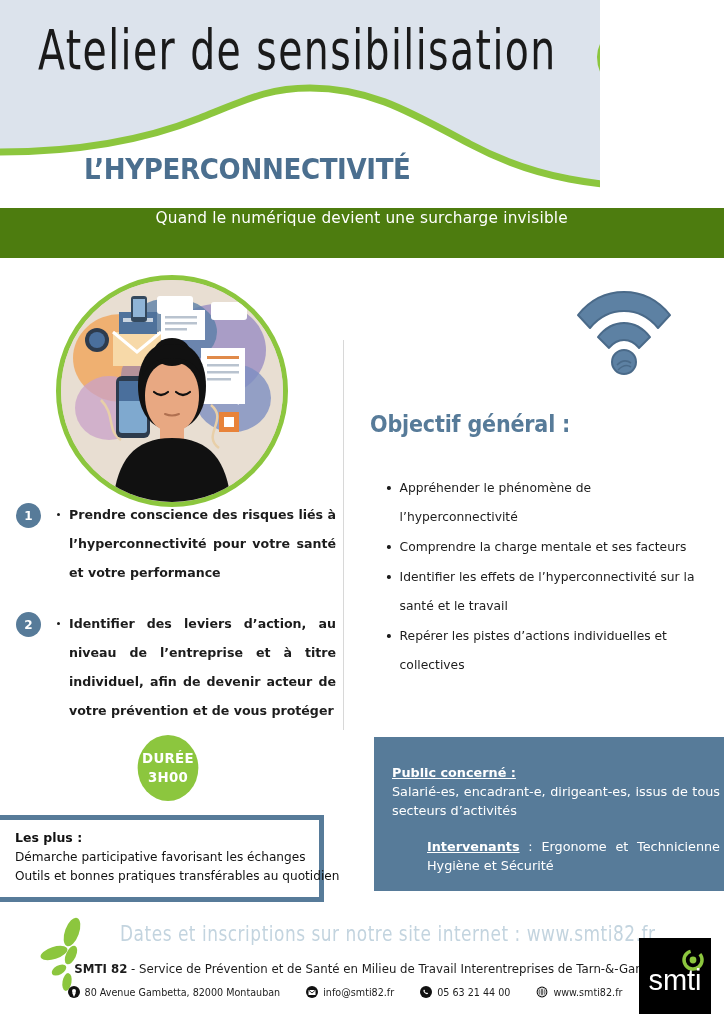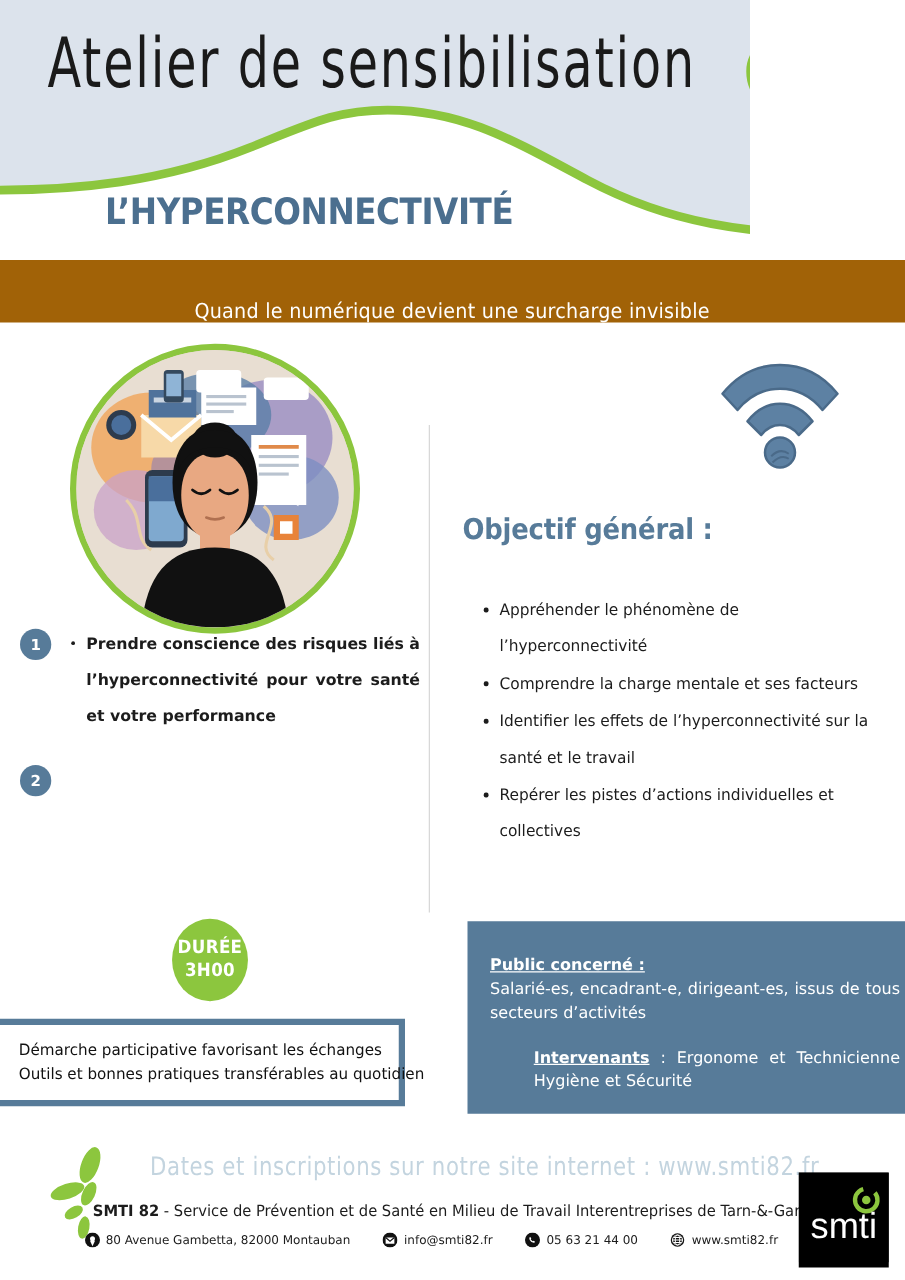--- a/index.html
+++ b/index.html
@@ -85,23 +85,23 @@
     transform-origin: left center;
   }
 
   
   .subtitle-bar {
     position: absolute;
     left: 0;
     top: 208px;
     width: 724px;
     height: 50px;
-    background: #a16207;
+    background: #4d7c0f;
     display: flex;
-    align-items: flex-end;
+    align-items: flex-start;
     justify-content: center;
   }
   .subtitle-text {
     color: #ffffff;
     font-family: "DejaVu Sans", sans-serif;
     font-size: 16.5px;
     font-weight: 400;
     letter-spacing: 0.2px;
     transform: scaleX(0.93);
   }
@@ -472,29 +472,31 @@
   </svg>
 </div>
 
 <div class="objectives">
   <div class="obj-item">
     <div class="obj-num">1</div>
     <div class="obj-text">Prendre conscience des risques liés à l’hyperconnectivité pour votre santé et votre performance</div>
   </div>
   <div class="obj-item">
     <div class="obj-num">2</div>
+    <div class="obj-text">Identifier des leviers d’action, au niveau de l’entreprise et à titre individuel, afin de devenir acteur de votre prévention et de vous protéger</div>
   </div>
 </div>
 
 <div class="duree">
   <div>DURÉE</div>
   <div>3H00</div>
 </div>
 
 <div class="lesplus">
+  <div class="lesplus-title">Les plus :</div>
   <div class="lesplus-line">Démarche participative favorisant les échanges</div>
   <div class="lesplus-line">Outils et bonnes pratiques transférables au quotidien</div>
 </div>
 
 <div class="divider"></div>
 
 <div class="wifi-icon">
   <svg viewBox="0 0 116 96" width="116" height="96">
     <path d="M12,32 C24,17 40,9 58,9 C76,9 92,17 104,32 L92,45 C83,34 71,28 58,28 C45,28 33,34 24,45 Z" fill="#5d81a3" stroke="#4a6a89" stroke-width="2" stroke-linejoin="round"></path>
     <path d="M32,54 C39,45 48,40 58,40 C68,40 77,45 84,54 L73,65 C69,60 64,57 58,57 C52,57 47,60 43,65 Z" fill="#5d81a3" stroke="#4a6a89" stroke-width="2" stroke-linejoin="round"></path>

